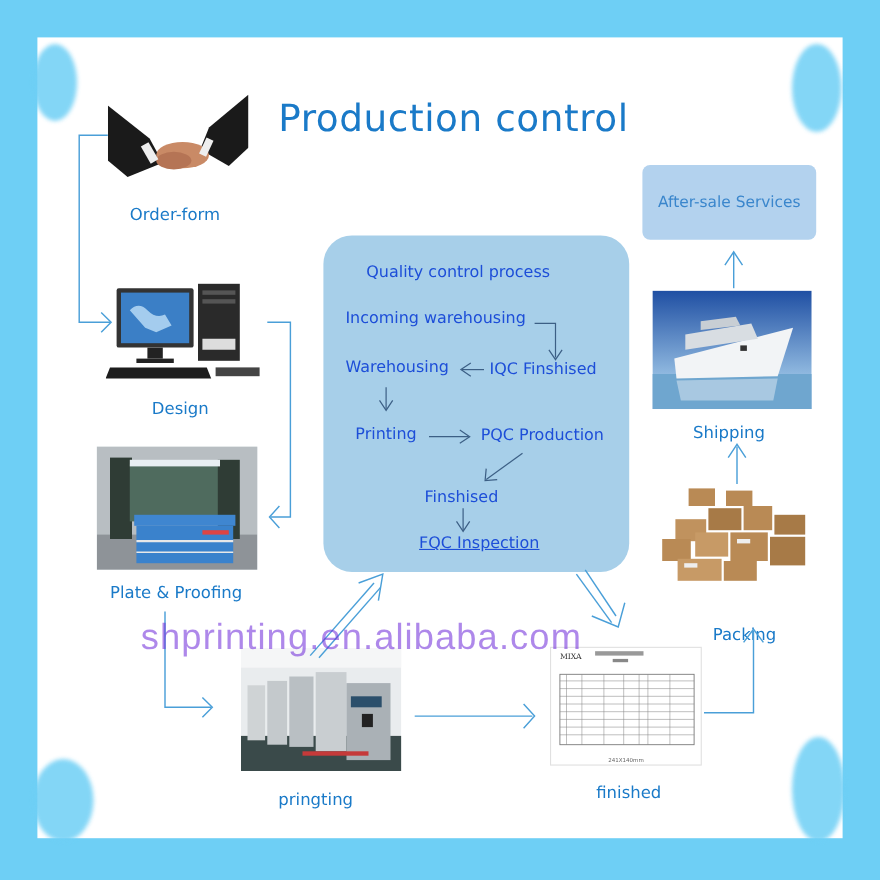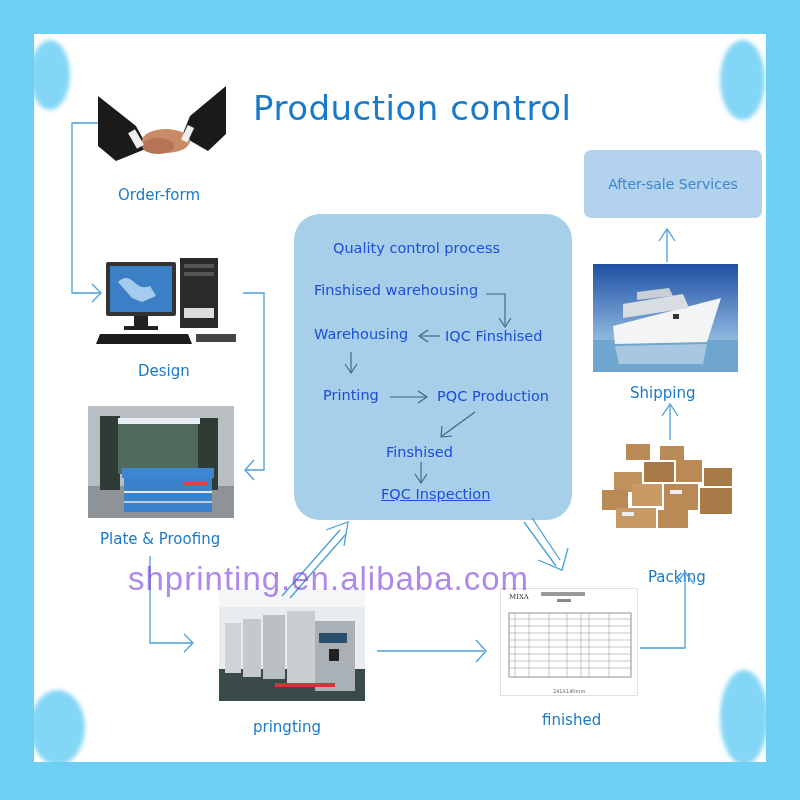--- a/index.html
+++ b/index.html
@@ -12,21 +12,21 @@
   .splash { position: absolute; background: #6ecff5; opacity: 0.85; border-radius: 50%; filter: blur(2px); }
   .title { position: absolute; left: 253px; top: 88px; font-size: 34px; color: #1a7ac8; letter-spacing: 0.5px; }
   .label { position: absolute; font-size: 15px; color: #1a7ac8; white-space: nowrap; text-align: right; }
   .photo { position: absolute; overflow: hidden; }
   .qc-box {
     position: absolute; left: 294px; top: 214px; width: 278px; height: 306px;
     background: #a7cfe9; border-radius: 26px;
   }
   .qc-text { position: absolute; font-size: 14.5px; color: #1d4ed8; white-space: nowrap; }
   .after-box {
-    position: absolute; left: 584px; top: 150px; width: 178px; height: 68px;
+    position: absolute; left: 584px; top: 150px; width: 158px; height: 68px;
     background: #b3d2ee; border-radius: 7px;
     display: flex; align-items: center; justify-content: center;
     font-size: 14px; color: #3a86cc;
   }
   .watermark {
     position: absolute; left: 128px; top: 560px; font-size: 33px; color: #6d28d9;
     opacity: 0.55; letter-spacing: 1px; white-space: nowrap;
     font-family: Liberation Sans, sans-serif;
   }
   svg.arrows { position: absolute; left: 0; top: 0; width: 800px; height: 800px; pointer-events: none; }
@@ -84,21 +84,21 @@
     <rect x="36" y="72" width="88" height="34" fill="#3a82cc"></rect>
     <line x1="36" y1="86" x2="124" y2="86" stroke="#e8e8e8" stroke-width="2"></line>
     <line x1="36" y1="96" x2="124" y2="96" stroke="#e8e8e8" stroke-width="1.5"></line>
     <rect x="96" y="76" width="24" height="4" fill="#d44"></rect>
   </svg>
 </div>
 <div class="label" style="left:100px;top:530px;">Plate &amp; Proofing</div>
 
 <div class="qc-box"></div>
 <div class="qc-text" style="left:333px;top:240px;">Quality control process</div>
-<div class="qc-text" style="left:314px;top:282px;">Finshised warehousing</div>
+<div class="qc-text" style="left:314px;top:282px;">Incoming warehousing</div>
 <div class="qc-text" style="left:445px;top:328px;">IQC Finshised</div>
 <div class="qc-text" style="left:314px;top:326px;">Warehousing</div>
 <div class="qc-text" style="left:323px;top:387px;">Printing</div>
 <div class="qc-text" style="left:437px;top:388px;">PQC Production</div>
 <div class="qc-text" style="left:386px;top:444px;">Finshised</div>
 <div class="qc-text" style="left:381px;top:486px;text-decoration:underline;">FQC Inspection</div>
 
 <div class="after-box">After-sale Services</div>
 
 <div class="photo" style="left:593px;top:264px;width:145px;height:108px;">

